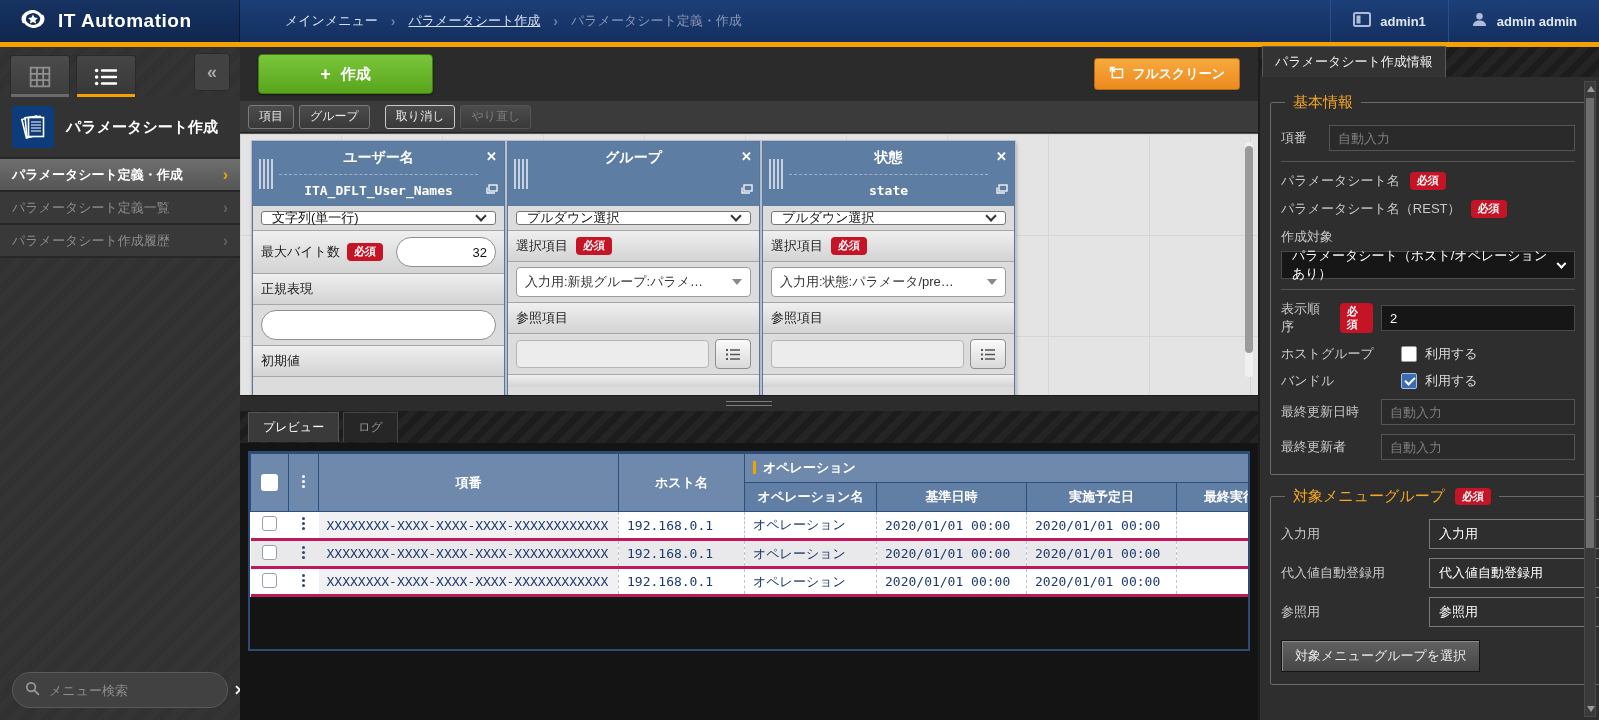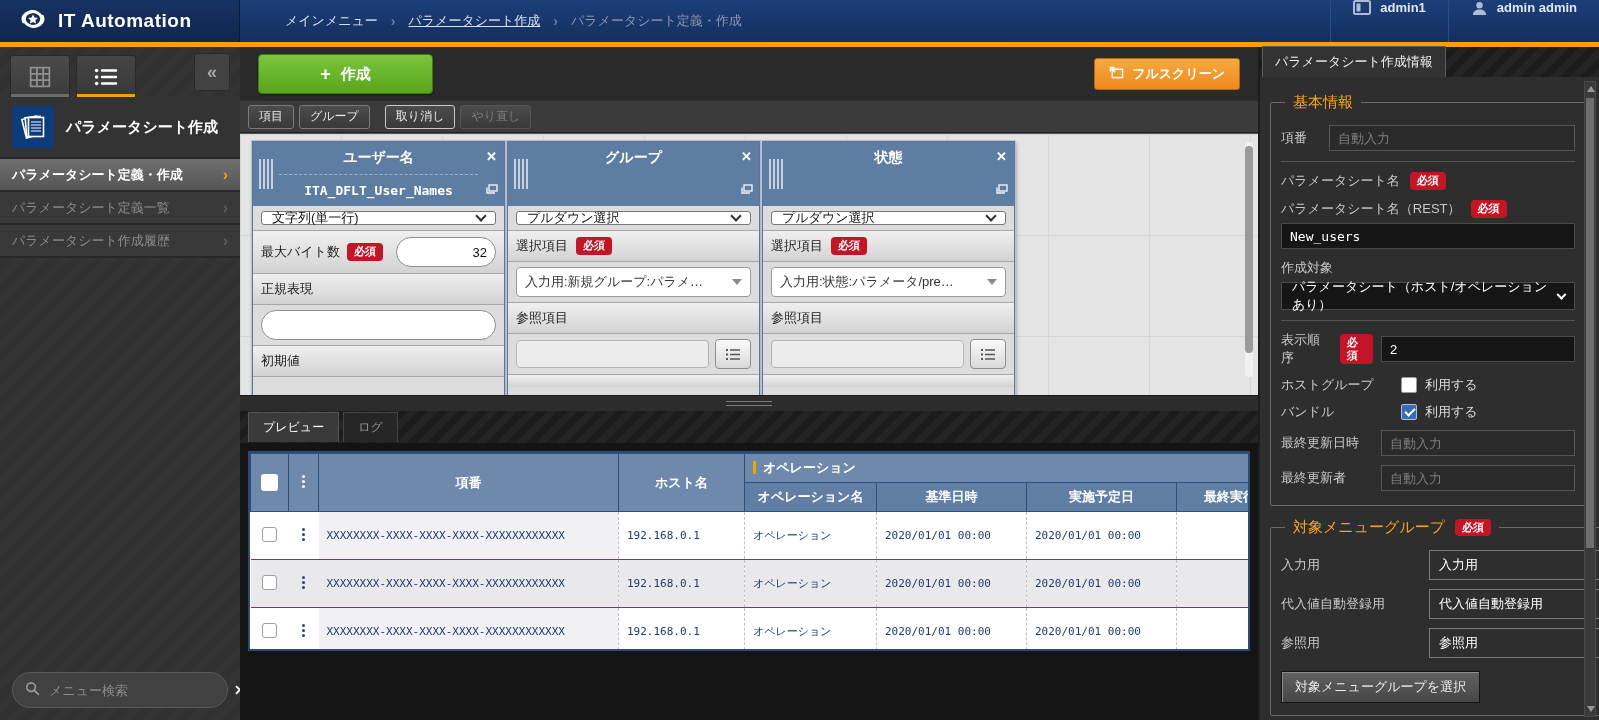--- a/index.html
+++ b/index.html
@@ -9,21 +9,21 @@
 
   
   .header{position:absolute;left:0;top:0;width:1599px;height:42px;background:linear-gradient(#1c3f78,#142f60);display:flex;align-items:stretch;color:#e8edf6}
   .logo-block{width:240px;display:flex;align-items:center;gap:10px;padding-left:18px;background:rgba(0,0,0,.18);border-right:1px solid rgba(0,0,0,.4)}
   .logo-text{font-size:19px;font-weight:bold;color:#fff;letter-spacing:.5px}
   .crumbs{flex:1;display:flex;align-items:center;gap:13px;padding-left:45px;font-size:13px}
   .crumb{color:#d9e1f0}
   .crumb.link{text-decoration:underline;cursor:pointer}
   .crumb.dim{color:#8b97b4}
   .csep{color:#6d7ea3;font-size:14px;font-weight:bold}
-  .hblock{display:flex;gap:9px;padding:0 22px;border-left:1px solid #2a4e8c;font-size:13px;font-weight:bold;color:#dfe6f2;cursor:pointer}
+  .hblock{display:flex;align-items:center;gap:9px;padding:0 22px;border-left:1px solid #2a4e8c;font-size:13px;font-weight:bold;color:#dfe6f2;cursor:pointer}
   .accent{position:absolute;left:0;top:42px;width:1599px;height:5px;background:#f5a200}
 
   
   .sidebar{position:absolute;left:0;top:47px;bottom:0;width:240px;background:repeating-linear-gradient(135deg,#343434 0 8px,#313131 8px 16px)}
   .stabs{height:50px;display:flex;align-items:flex-end;padding:6px 8px 0 10px;gap:6px;position:relative}
   .stab{width:60px;height:42px;background:linear-gradient(#4b4b4b,#3c3c3c);border:1px solid #2a2a2a;border-bottom:none;display:flex;align-items:center;justify-content:center;border-radius:3px 3px 0 0;cursor:pointer}
   .stab .bar{position:absolute;bottom:0;height:3px;width:58px;background:#6a6a6a}
   .stab.active{background:linear-gradient(#454545,#383838)}
   .stab.active .bar{background:#f5a200}
   .stab svg{opacity:.55}
@@ -98,21 +98,21 @@
   .preview{flex:1;background:#141414;padding:8px;overflow:hidden}
   .twrap{width:100%;height:200px;overflow:hidden;border:2px solid #2c4a74}
   table.grid{border-collapse:collapse;table-layout:fixed;width:1046px;background:#fff}
   table.grid th{font-size:13px;font-weight:bold;color:#fff;border:1px solid #29507e;height:29px}
   th.h1{background:#6e89ab}
   th.h2{background:#617ea4;height:27px}
   th.hgroup{background:#6e89ab;text-align:left;padding-left:8px;border-bottom:1px solid rgba(255,255,255,.55)}
   .obar{display:inline-block;width:3px;height:13px;background:#f5a200;margin-right:7px;vertical-align:-2px}
   .hcb{display:inline-block;width:17px;height:17px;background:#fff;border-radius:3px;vertical-align:middle;cursor:pointer}
   .vdots{display:inline-block;width:3px;height:3px;border-radius:50%;background:currentColor;box-shadow:0 5px 0 currentColor,0 10px 0 currentColor;margin-bottom:10px;cursor:pointer}
-  table.grid td{height:48px;font-size:11px;border-bottom:1px solid #be185d;color:#1e3a6e;padding:0 8px;white-space:nowrap;overflow:hidden}
+  table.grid td{height:28px;font-size:13px;border-bottom:3px solid #be185d;color:#1e3a6e;padding:0 8px;white-space:nowrap;overflow:hidden}
   td.mono{font-family:"DejaVu Sans Mono",monospace}
   td.ctr{text-align:center}
   td.dash{border-left:1px dashed #b9c3d8}
   tr.alt td{background:#e9e9eb}
   tr.norm td{background:#fff}
   tr.norm td.idcell{background:#f1f1f3}
   .rcb{display:inline-block;width:15px;height:15px;background:#fff;border:1px solid #98a0ae;border-radius:3px;cursor:pointer}
 
   
   .panel{position:absolute;right:0;top:47px;bottom:0;width:341px;background:#2e2e2e;border-left:2px solid #1d1d1d}
@@ -378,20 +378,21 @@
       <div class="card" style="left:522px">
         <div class="chead">
           <span class="chandle">
               <i></i>
               <i></i>
               <i></i>
               <i></i>
             </span>
           <span class="ctitle">状態</span>
           <span class="cclose">✕</span>
+          <span class="cname">state</span>
           <span class="cpopup">
             <svg width="12" height="10" viewBox="0 0 12 10">
                 <rect x="3" y="1" width="8" height="6" fill="none" stroke="#fff" stroke-width="1.4"></rect>
                 <path d="M1 3.5v5.5h8" fill="none" stroke="#fff" stroke-width="1.4"></path>
               </svg>
           </span>
         </div>
         <div class="sec fld first">
           <div class="sel">
               <span>プルダウン選択</span>
@@ -523,21 +524,20 @@
         </div>
         <hr class="hr">
         <div class="plabel-line">
           <span>パラメータシート名</span>
           <span class="badge">必須</span>
         </div>
         <div class="plabel-line">
           <span>パラメータシート名（REST）</span>
           <span class="badge">必須</span>
         </div>
-        <input class="inp-dark" style="font-family: &quot;DejaVu Sans Mono&quot;, monospace;" value="New_users">
         <div class="plabel-line">
           <span>作成対象</span>
         </div>
         <div class="sel-dark">
           <span>パラメータシート（ホスト/オペレーションあり）</span>
           <span class="chev"></span>
         </div>
         <hr class="hr">
         <div class="prow">
           <span style="width:58px">表示順序</span>

